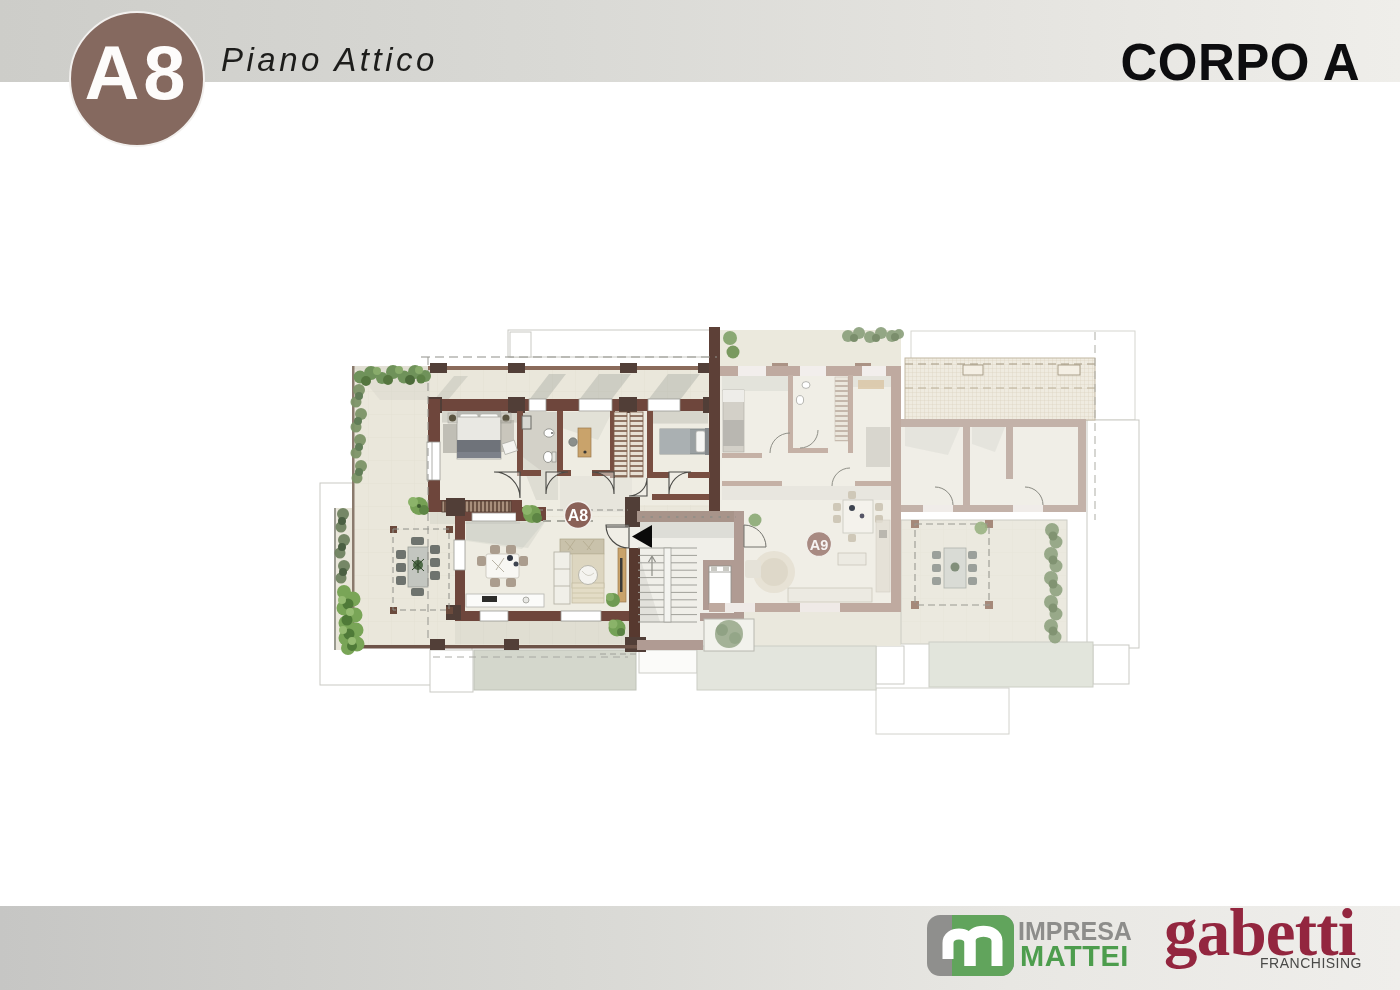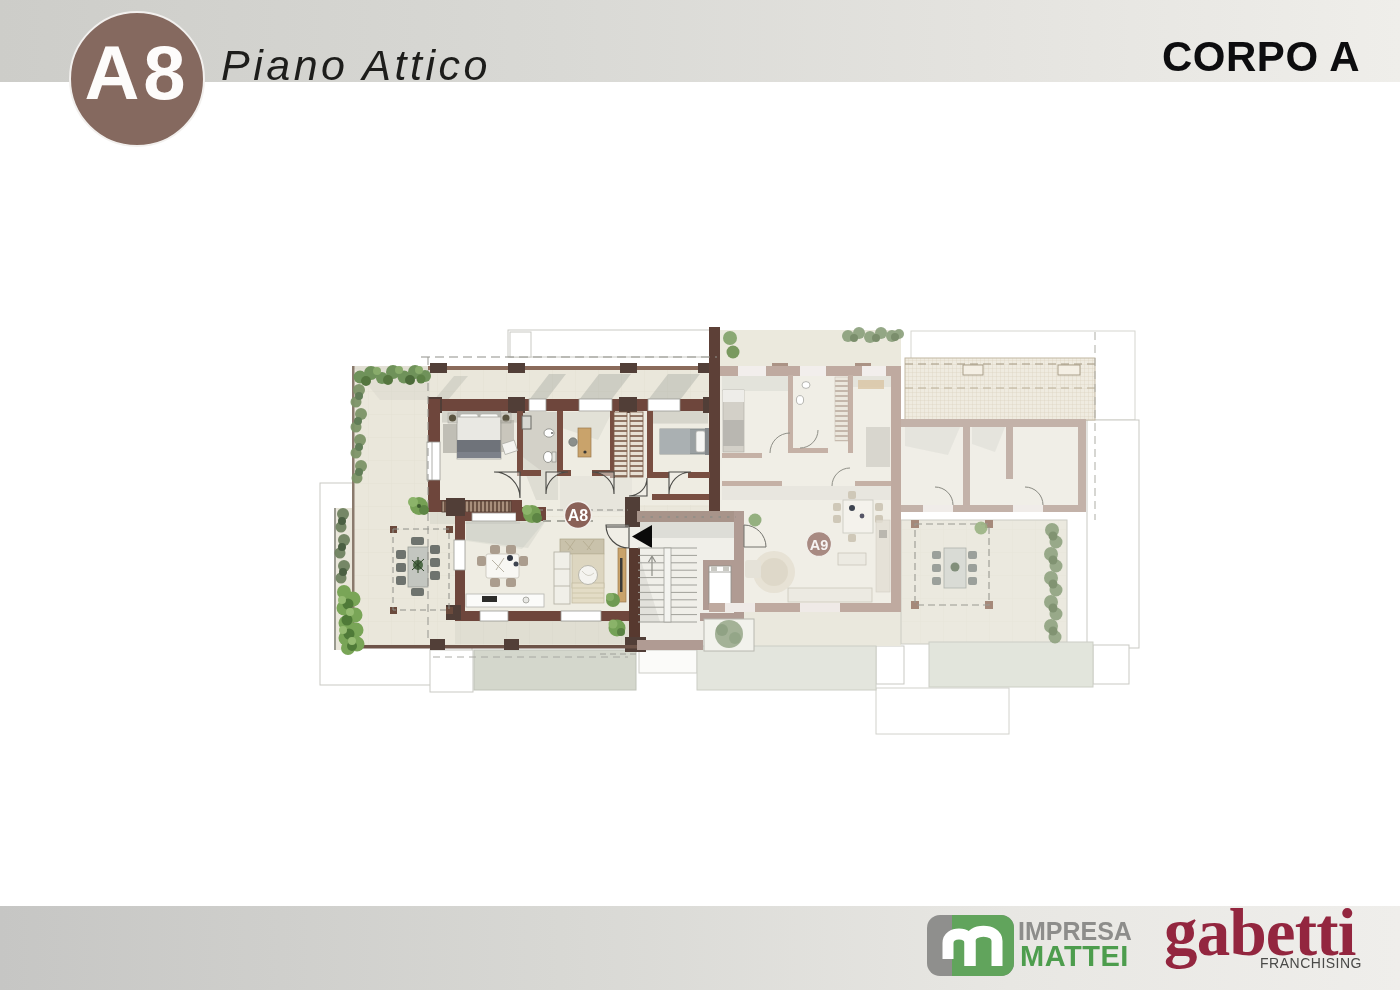--- a/index.html
+++ b/index.html
@@ -8,23 +8,23 @@
 </style>
 </head>
 <body>
 
 <div class="abs" style="left:0;top:0;width:1400px;height:82px;background:linear-gradient(90deg,#cdcdc9 0%,#d9d9d5 40%,#e4e3df 70%,#efeeea 100%);"></div>
 
 <div class="abs" style="left:69px;top:11px;width:136px;height:136px;border-radius:50%;background:#85695f;border:2px solid #f2f0ee;box-sizing:border-box;"></div>
 
 <div class="abs" style="left:69px;top:29px;width:136px;text-align:center;font-size:76px;font-weight:bold;color:#fdfcfb;letter-spacing:4px;">A8</div>
 
-<div class="abs" style="left:221px;top:41px;font-size:43px;font-style:italic;color:#1d1d1b;letter-spacing:3.5px;">Piano Attico</div>
-
-<div class="abs" style="left:1055px;top:33px;width:305px;text-align:right;font-size:42px;font-weight:bold;color:#0d0d0f;letter-spacing:0.5px;">CORPO A</div>
+<div class="abs" style="left:221px;top:41px;font-size:33px;font-style:italic;color:#1d1d1b;letter-spacing:3.5px;">Piano Attico</div>
+
+<div class="abs" style="left:1055px;top:33px;width:305px;text-align:right;font-size:51px;font-weight:bold;color:#0d0d0f;letter-spacing:0.5px;">CORPO A</div>
 
 <div class="abs" style="left:0;top:906px;width:1400px;height:84px;background:linear-gradient(90deg,#c6c6c4 0%,#d8d8d4 40%,#e8e7e3 72%,#efeeeb 100%);"></div>
 
 <svg class="abs" style="left:900px;top:895px;" width="500" height="95" viewBox="0 0 500 95">
 
   <g>
     <rect x="27" y="20" width="87" height="61" rx="13" fill="#8f8f8d"></rect>
     <path d="M52,20 h49 a13,13 0 0 1 13,13 v35 a13,13 0 0 1 -13,13 h-49 Z" fill="#61a45c"></path>
 
     <path d="M48,64 V48 C48,36 70,36 70,48 V71" fill="none" stroke="#ffffff" stroke-width="11"></path>

